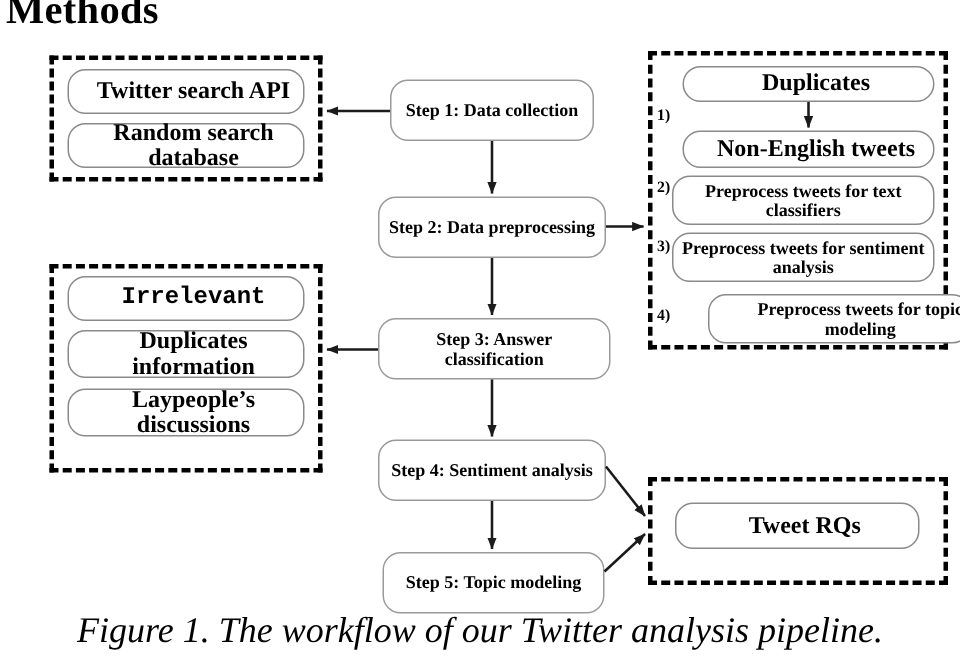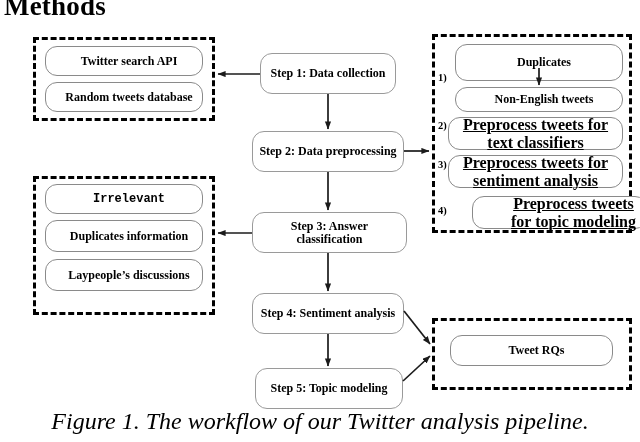--- a/index.html
+++ b/index.html
@@ -12,59 +12,59 @@
 
   .caption{position:absolute;left:0;top:408px;width:640px;text-align:center;
            font-style:italic;font-size:24px;white-space:nowrap;}
 
   .panel{position:absolute;border:3px dashed #000;box-sizing:border-box;}
 
   .rbox{position:absolute;box-sizing:border-box;border:1px solid #8a8a8a;
         border-radius:12px;background:#fff;display:flex;align-items:center;
         justify-content:center;text-align:center;font-weight:bold;
         line-height:1.08;padding:1px 4px;}
-  .rbox.sm{font-size:12px;padding-left:14px;}
-  .rbox.md{font-size:16px;text-decoration:underline;}
+  .rbox.sm{font-size:16px;padding-left:14px;}
+  .rbox.md{font-size:12px;}
   .rbox.step{font-size:12px;border-color:#9a9a9a;}
 
   .num{position:absolute;font-size:10.5px;font-weight:bold;z-index:5;}
 
   svg.lines{position:absolute;left:0;top:0;width:640px;height:442px;
             pointer-events:none;overflow:visible;}
 </style>
 </head>
 <body>
 
 <div id="stage">
 
   <div class="heading">Methods</div>
 
   <div class="panel" style="left:33px;top:37px;width:182px;height:84px;"></div>
   <div class="rbox sm" style="left:45px;top:46px;width:158px;height:30px;">Twitter search API</div>
-  <div class="rbox sm" style="left:45px;top:82px;width:158px;height:30px;">Random tweets database</div>
+  <div class="rbox sm" style="left:45px;top:82px;width:158px;height:30px;">Random search database</div>
 
   <div class="panel" style="left:33px;top:176px;width:182px;height:139px;"></div>
   <div class="rbox sm" style="left:45px;top:184px;width:158px;height:30px;font-family:Liberation Mono, monospace;">Irrelevant</div>
   <div class="rbox sm" style="left:45px;top:220px;width:158px;height:32px;">Duplicates information</div>
   <div class="rbox sm" style="left:45px;top:259px;width:158px;height:32px;">Laypeople’s discussions</div>
 
   <div class="rbox step" style="left:260px;top:53px;width:136px;height:41px;">Step 1: Data collection</div>
   <div class="rbox step" style="left:252px;top:131px;width:152px;height:41px;">Step 2: Data preprocessing</div>
   <div class="rbox step" style="left:252px;top:212px;width:155px;height:41px;">Step 3: Answer classification</div>
   <div class="rbox step" style="left:252px;top:293px;width:152px;height:41px;">Step 4: Sentiment analysis</div>
   <div class="rbox step" style="left:255px;top:368px;width:148px;height:41px;">Step 5: Topic modeling</div>
 
   <div class="panel" style="left:432px;top:34px;width:200px;height:199px;"></div>
 
   <div class="num" style="left:438px;top:72px;">1)</div>
   <div class="num" style="left:438px;top:120px;">2)</div>
   <div class="num" style="left:438px;top:159px;">3)</div>
   <div class="num" style="left:438px;top:205px;">4)</div>
 
-  <div class="rbox sm" style="left:455px;top:44px;width:168px;height:37px;">Duplicates</div>
+  <div class="rbox sm" style="left:455px;top:44px;width:168px;height:24px;">Duplicates</div>
   <div class="rbox sm" style="left:455px;top:87px;width:168px;height:25px;">Non-English tweets</div>
   <div class="rbox md" style="left:448px;top:117px;width:175px;height:33px;">Preprocess tweets for text classifiers</div>
   <div class="rbox md" style="left:448px;top:155px;width:175px;height:33px;">Preprocess tweets for sentiment analysis</div>
   <div class="rbox md" style="left:472px;top:196px;width:175px;height:33px;padding-left:32px;">Preprocess tweets for topic modeling</div>
 
   <div class="panel" style="left:432px;top:318px;width:200px;height:72px;"></div>
   <div class="rbox sm" style="left:450px;top:335px;width:163px;height:31px;">Tweet RQs</div>
 
   <svg class="lines">
     <defs>

